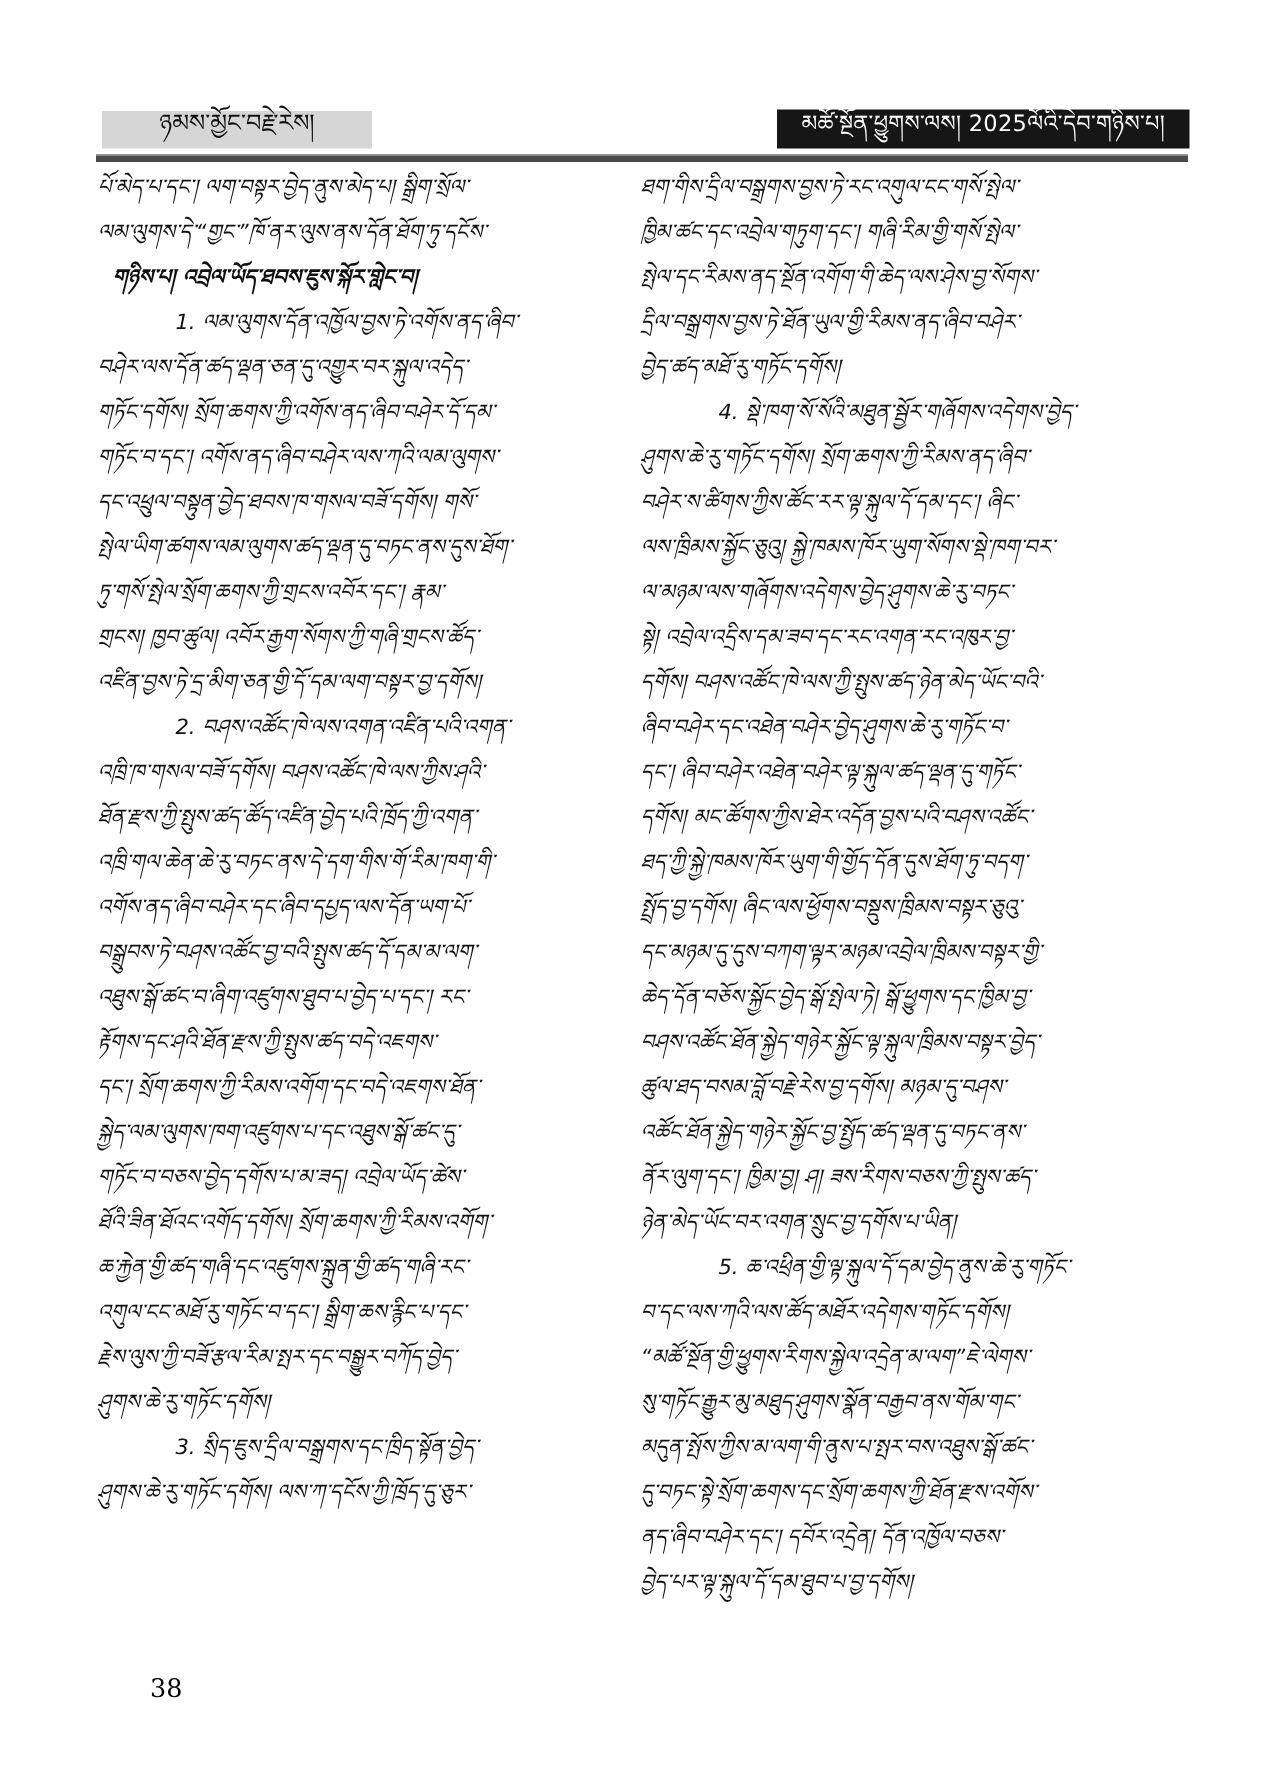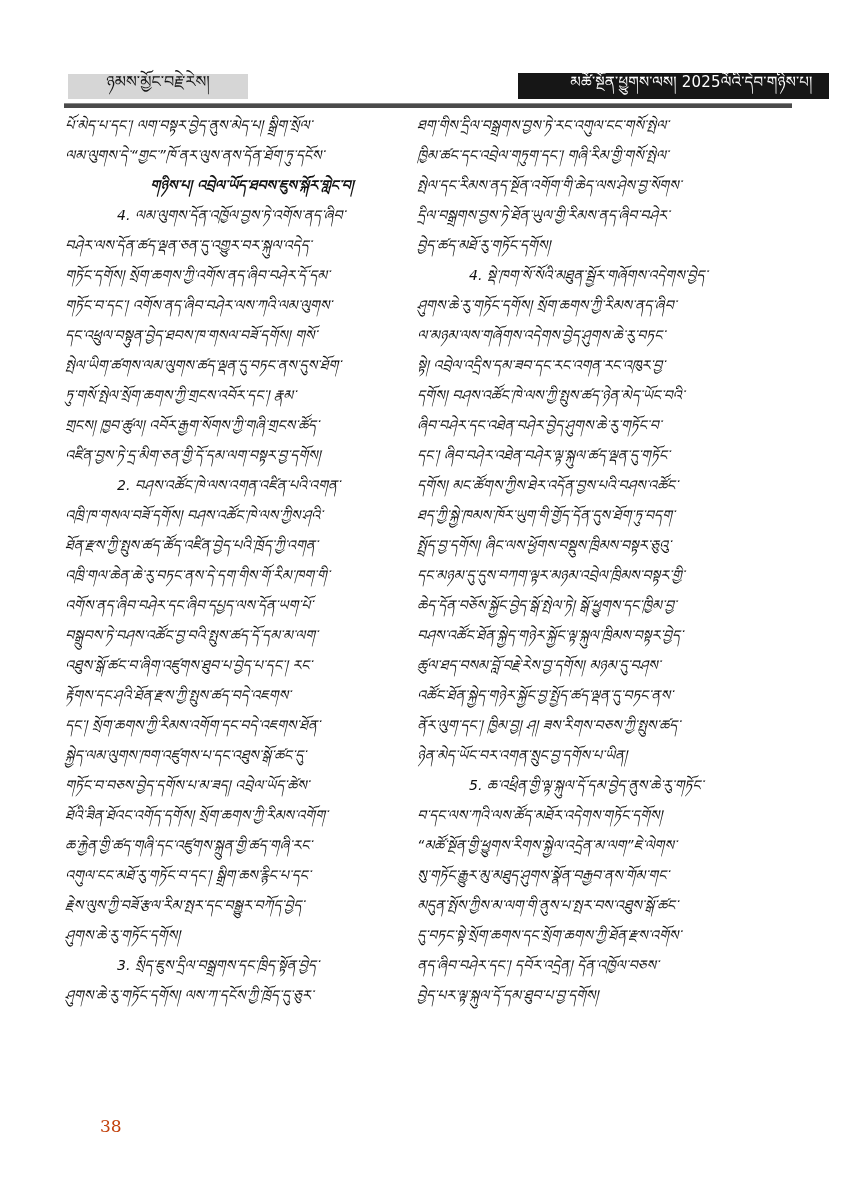--- a/index.html
+++ b/index.html
@@ -19,46 +19,45 @@
     background:#d6d6d6;
     display:flex;align-items:center;justify-content:center;
     font-size:16px;color:#111;
   }
   .hdr-right{
     position:absolute;left:518px;top:73px;width:275px;height:26px;
     background:#161616;
     display:flex;align-items:center;justify-content:center;
     font-size:15px;color:#ffffff;
     letter-spacing:.2px;
-    padding-left:36px;
   }
   .hdr-rule{
     position:absolute;left:64px;top:103px;width:728px;height:4px;
     background:#4a4a4a;border-top:1px solid #8a8a8a;
   }
   
   .col{
     position:absolute;top:110px;
     font-size:14px;
     font-style:italic;
   }
   .col-left{left:65px;width:364px;}
-  .col-right{left:417px;width:358px;}
+  .col-right{left:427px;width:358px;}
   .tline{
     height:30px;line-height:30px;
     white-space:nowrap;overflow:visible;
     color:#111;
   }
   .tline.indent{padding-left:52px;}
-  .tline.heading{font-weight:bold;text-align:center;padding-left:10px;}
+  .tline.heading{font-weight:bold;padding-left:10px;}
   
   .pageno{
     position:absolute;left:100px;top:1116px;
     font-family:"DejaVu Serif","Liberation Serif",serif;
-    font-size:17px;color:#c2410c;
+    font-size:17px;color:#000000;
   }
 </style>
 </head>
 <body>
 
 <div class="page">
 
   <div class="hdr-left">
     <span>ཉམས་མྱོང་བརྗེ་རེས།</span>
   </div>
@@ -66,21 +65,21 @@
   <div class="hdr-right">
     <span>མཚོ་སྔོན་ཕྱུགས་ལས། 2025ལོའི་དེབ་གཉིས་པ།</span>
   </div>
 
   <div class="hdr-rule"></div>
 
   <div class="col col-left">
       <div class="tline">པོ་མེད་པ་དང་། ལག་བསྟར་བྱེད་ནུས་མེད་པ། སྒྲིག་སྲོལ་</div>
       <div class="tline">ལམ་ལུགས་དེ་“གྱང་”ཁོ་ནར་ལུས་ནས་དོན་ཐོག་ཏུ་དངོས་</div>
       <div class="tline heading">གཉིས་པ། འབྲེལ་ཡོད་ཐབས་ཇུས་སྐོར་གླེང་བ།</div>
-      <div class="tline indent">4. ལམ་ལུགས་དོན་འཁྱོལ་བྱས་ཏེ་འགོས་ནད་ཞིབ་</div>
+      <div class="tline indent">1. ལམ་ལུགས་དོན་འཁྱོལ་བྱས་ཏེ་འགོས་ནད་ཞིབ་</div>
       <div class="tline">བཤེར་ལས་དོན་ཚད་ལྡན་ཅན་དུ་འགྱུར་བར་སྐུལ་འདེད་</div>
       <div class="tline">གཏོང་དགོས། སྲོག་ཆགས་ཀྱི་འགོས་ནད་ཞིབ་བཤེར་དོ་དམ་</div>
       <div class="tline">གཏོང་བ་དང་། འགོས་ནད་ཞིབ་བཤེར་ལས་ཀའི་ལམ་ལུགས་</div>
       <div class="tline">དང་འཕྲུལ་བསྟུན་བྱེད་ཐབས་ཁ་གསལ་བཟོ་དགོས། གསོ་</div>
       <div class="tline">སྤེལ་ཡིག་ཚགས་ལམ་ལུགས་ཚད་ལྡན་དུ་བཏང་ནས་དུས་ཐོག་</div>
       <div class="tline">ཏུ་གསོ་སྤེལ་སྲོག་ཆགས་ཀྱི་གྲངས་འབོར་དང་། རྣམ་</div>
       <div class="tline">གྲངས། ཁྱབ་ཚུལ། འབོར་རྒྱག་སོགས་ཀྱི་གཞི་གྲངས་ཚོད་</div>
       <div class="tline">འཛིན་བྱས་ཏེ་དྲ་མིག་ཅན་གྱི་དོ་དམ་ལག་བསྟར་བྱ་དགོས།</div>
       <div class="tline indent">2. བཤས་འཚོང་ཁེ་ལས་འགན་འཛིན་པའི་འགན་</div>
       <div class="tline">འཁྲི་ཁ་གསལ་བཟོ་དགོས། བཤས་འཚོང་ཁེ་ལས་ཀྱིས་ཤའི་</div>
@@ -103,20 +102,22 @@
     </div>
 
   <div class="col col-right">
       <div class="tline">ཐག་གིས་དྲིལ་བསྒྲགས་བྱས་ཏེ་རང་འགུལ་ངང་གསོ་སྤེལ་</div>
       <div class="tline">ཁྱིམ་ཚང་དང་འབྲེལ་གཏུག་དང་། གཞི་རིམ་གྱི་གསོ་སྤེལ་</div>
       <div class="tline">སྤེལ་དང་རིམས་ནད་སྔོན་འགོག་གི་ཆེད་ལས་ཤེས་བྱ་སོགས་</div>
       <div class="tline">དྲིལ་བསྒྲགས་བྱས་ཏེ་ཐོན་ཡུལ་གྱི་རིམས་ནད་ཞིབ་བཤེར་</div>
       <div class="tline">བྱེད་ཚད་མཐོ་རུ་གཏོང་དགོས།</div>
       <div class="tline indent">4. སྡེ་ཁག་སོ་སོའི་མཐུན་སྦྱོར་གཞོགས་འདེགས་བྱེད་</div>
       <div class="tline">ཤུགས་ཆེ་རུ་གཏོང་དགོས། སྲོག་ཆགས་ཀྱི་རིམས་ནད་ཞིབ་</div>
+      <div class="tline">བཤེར་ས་ཚིགས་ཀྱིས་ཚོང་རར་ལྟ་སྐུལ་དོ་དམ་དང་། ཞིང་</div>
+      <div class="tline">ལས་ཁྲིམས་སྐྱོང་ཅུའུ། སྐྱེ་ཁམས་ཁོར་ཡུག་སོགས་སྡེ་ཁག་བར་</div>
       <div class="tline">ལ་མཉམ་ལས་གཞོགས་འདེགས་བྱེད་ཤུགས་ཆེ་རུ་བཏང་</div>
       <div class="tline">སྟེ། འབྲེལ་འདྲིས་དམ་ཟབ་དང་རང་འགན་རང་འཁུར་བྱ་</div>
       <div class="tline">དགོས། བཤས་འཚོང་ཁེ་ལས་ཀྱི་སྤུས་ཚད་ཉེན་མེད་ཡོང་བའི་</div>
       <div class="tline">ཞིབ་བཤེར་དང་འཐེན་བཤེར་བྱེད་ཤུགས་ཆེ་རུ་གཏོང་བ་</div>
       <div class="tline">དང་། ཞིབ་བཤེར་འཐེན་བཤེར་ལྟ་སྐུལ་ཚད་ལྡན་དུ་གཏོང་</div>
       <div class="tline">དགོས། མང་ཚོགས་ཀྱིས་ཐེར་འདོན་བྱས་པའི་བཤས་འཚོང་</div>
       <div class="tline">ཐད་ཀྱི་སྐྱེ་ཁམས་ཁོར་ཡུག་གི་གྱོད་དོན་དུས་ཐོག་ཏུ་བདག་</div>
       <div class="tline">སྤྲོད་བྱ་དགོས། ཞིང་ལས་ཕྱོགས་བསྡུས་ཁྲིམས་བསྟར་ཅུའུ་</div>
       <div class="tline">དང་མཉམ་དུ་དུས་བཀག་ལྟར་མཉམ་འབྲེལ་ཁྲིམས་བསྟར་གྱི་</div>
       <div class="tline">ཆེད་དོན་བཅོས་སྐྱོང་བྱེད་སྒོ་སྤེལ་ཏེ། སྒོ་ཕྱུགས་དང་ཁྱིམ་བྱ་</div>

